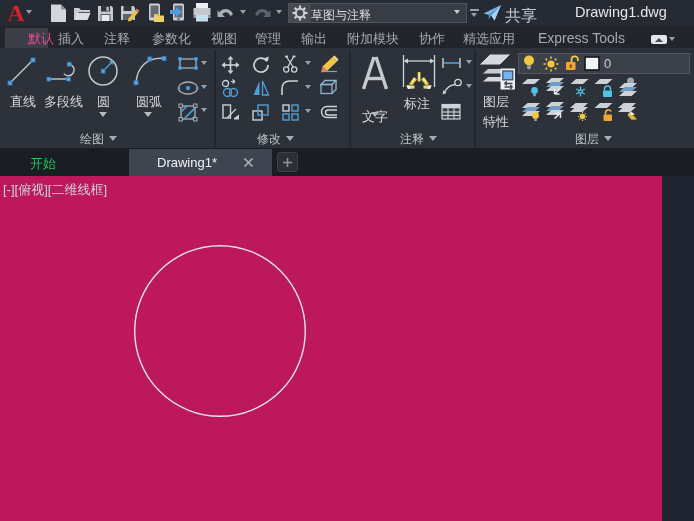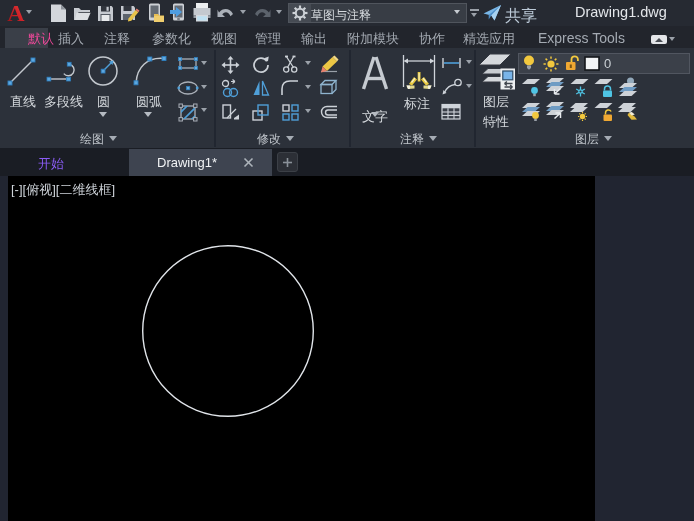--- a/index.html
+++ b/index.html
@@ -1,21 +1,21 @@
 <!DOCTYPE html>
 <html><head><meta charset="utf-8"><style>
 *{margin:0;padding:0;box-sizing:border-box}
 html,body{width:694px;height:521px;overflow:hidden;background:#212531;font-family:"Liberation Sans",sans-serif}
 .abs{position:absolute}
 #page{position:relative;width:694px;height:521px}
 #title{position:absolute;left:0;top:0;width:694px;height:26px;background:#262a32}
 #tabrow{position:absolute;left:0;top:26px;width:694px;height:22px;background:#22252c}
 #ribbon{position:absolute;left:0;top:48px;width:694px;height:100px;background:#2c313a}
 #filetabs{position:absolute;left:0;top:148px;width:694px;height:28px;background:#1a1d24}
-#canvas{position:absolute;left:8px;top:176px;width:587px;height:345px;background:#000000}
+#canvas{position:absolute;left:0;top:176px;width:662px;height:345px;background:#be185d}
 .tab{position:absolute;top:4px;font-size:13px;color:#a4aab2;white-space:nowrap}
 .sep{position:absolute;top:2px;width:2px;height:97px;background:#212630}
 .plabel{position:absolute;top:83px;font-size:12px;color:#bfc4ca;white-space:nowrap}
 .pcar{display:inline-block;width:0;height:0;border-left:4.5px solid transparent;border-right:4.5px solid transparent;border-top:5.5px solid #a6acb4;vertical-align:2px;margin-left:5px}
 .blab{position:absolute;font-size:13px;color:#d5d9dd;white-space:nowrap}
 .ddcar{position:absolute;width:0;height:0;border-left:4px solid transparent;border-right:4px solid transparent;border-top:5px solid #b6bbc2}
 .scar{position:absolute;width:0;height:0;border-left:3.5px solid transparent;border-right:3.5px solid transparent;border-top:4px solid #9ba1a9}
 </style></head>
 <body>
 <div id="page">
@@ -449,21 +449,21 @@
         <use href="#slab" x="1" y="4"></use>
         <polygon points="12,9.5 17.5,13.5 20,16.5 14.5,16.8 10.5,12" fill="#e2b93c"></polygon>
         <polygon points="12,9.5 14.8,9 17.8,11.5 14.5,12.5" fill="#f2ecd8"></polygon>
       </svg>
 <div class="plabel" style="left:80px">绘图<span class="pcar"></span></div>
 <div class="plabel" style="left:257px">修改<span class="pcar"></span></div>
 <div class="plabel" style="left:400px">注释<span class="pcar"></span></div>
 <div class="plabel" style="left:575px">图层<span class="pcar"></span></div>
 </div>
 <div id="filetabs">
-<div class="abs" style="left:38px;top:7px;font-size:13px;color:#8b5cf6">开始</div>
+<div class="abs" style="left:30px;top:7px;font-size:13px;color:#22c55e">开始</div>
 <div class="abs" style="left:129px;top:1px;width:143px;height:27px;background:#3e4450"></div>
 <div class="abs" style="left:157px;top:7px;font-size:13px;font-weight:normal;color:#f0f2f4">Drawing1*</div>
 <svg class="abs" style="left:243px;top:9px" width="11" height="11" viewBox="0 0 11 11">
         <g stroke="#aeb4bb" stroke-width="1.6">
           <line x1="1.5" y1="1.5" x2="9.5" y2="9.5"></line>
           <line x1="9.5" y1="1.5" x2="1.5" y2="9.5"></line>
         </g>
       </svg>
 <div class="abs" style="left:277px;top:4px;width:21px;height:20px;background:#2c2f36;border:1px solid #3c4047;border-radius:3px"></div>
 <svg class="abs" style="left:282px;top:9px" width="11" height="11" viewBox="0 0 11 11">

